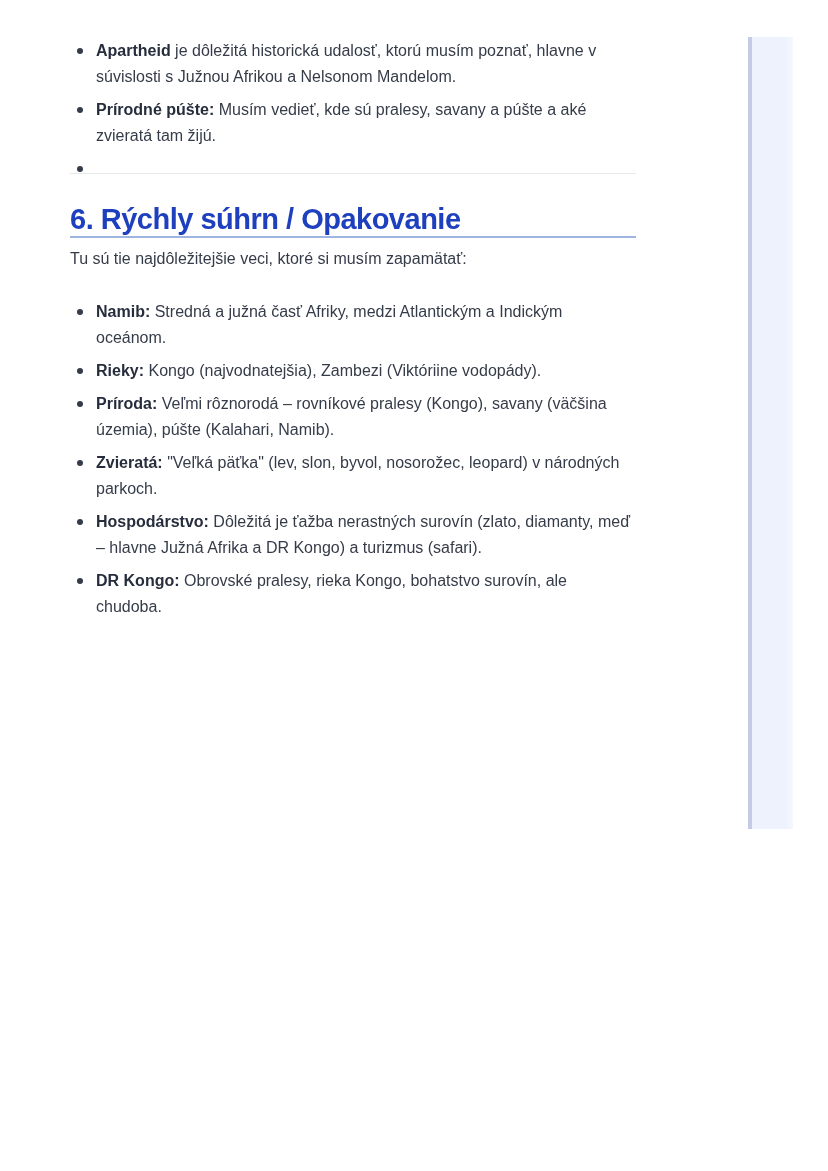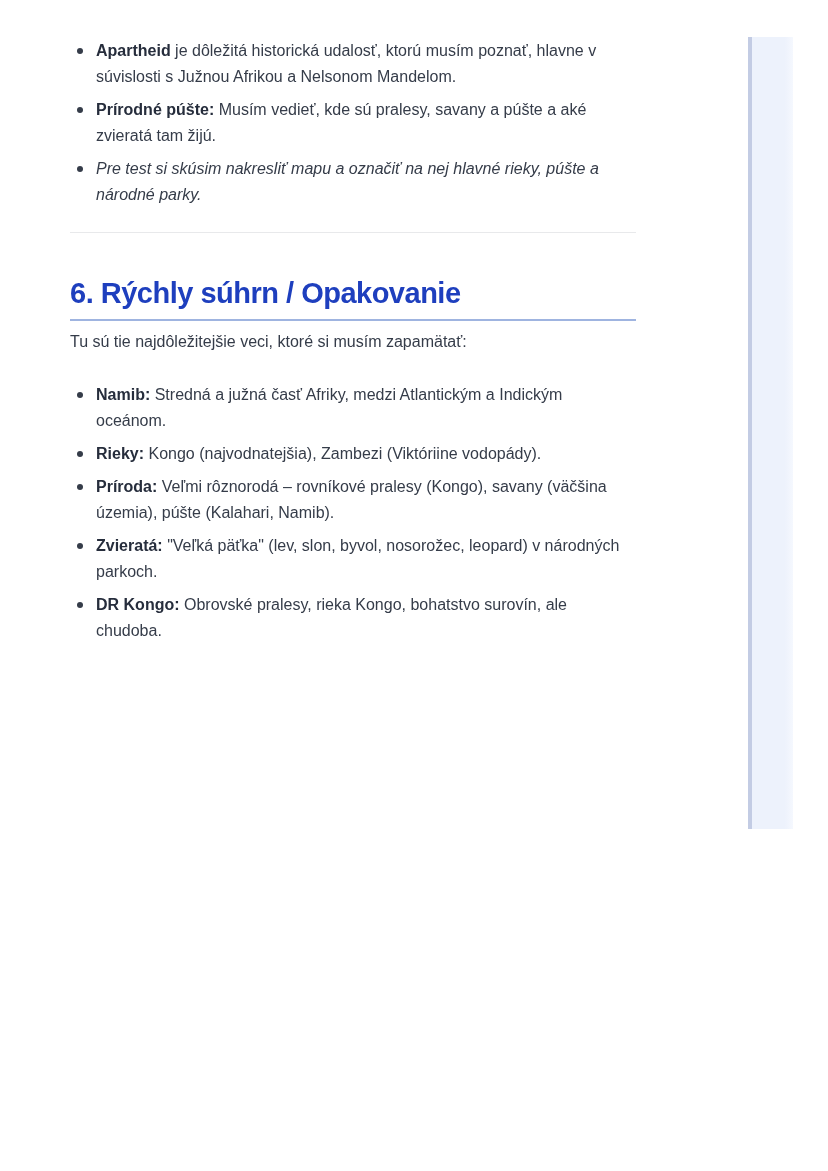--- a/index.html
+++ b/index.html
@@ -49,28 +49,28 @@
   }
   ul.bullets li.note {
     font-style: italic;
   }
   hr.divider {
     border: none;
     border-top: 1px solid #e8e9eb;
     margin: 24px 0 0 0;
   }
   h2.heading {
-    margin: 43px 0 0 0;
+    margin: 28px 0 0 0;
     font-size: 29px;
     line-height: 34px;
     font-weight: 700;
     letter-spacing: -0.5px;
     color: #1e3fbe;
     border-bottom: 2px solid #9fb4e0;
-    padding-bottom: 9px;
+    padding-bottom: 0;
   }
   p.section-intro {
     margin: 9px 0 28px 0;
     font-size: 16px;
     line-height: 24px;
     color: #353c49;
   }
   .edge-strip {
     position: absolute;
     left: 748px;
@@ -99,21 +99,20 @@
       <li>
         <span class="dot"></span>
         <span class="b">Apartheid</span><span> je dôležitá historická udalosť, ktorú musím poznať, hlavne v súvislosti s Južnou Afrikou a Nelsonom Mandelom.</span>
       </li>
       <li>
         <span class="dot"></span>
         <span class="b">Prírodné púšte:</span><span> Musím vedieť, kde sú pralesy, savany a púšte a aké zvieratá tam žijú.</span>
       </li>
       <li class="note">
         <span class="dot"></span>
-        <span>Pre test si skúsim nakresliť mapu a označiť na nej hlavné rieky, púšte a národné parky.</span>
       </li>
     </ul>
 
     <hr class="divider">
 
     <h2 class="heading">6. Rýchly súhrn / Opakovanie</h2>
 
     <p class="section-intro">Tu sú tie najdôležitejšie veci, ktoré si musím zapamätať:</p>
 
     <ul class="bullets">
@@ -128,20 +127,24 @@
       <li>
         <span class="dot"></span>
         <span class="b">Príroda:</span><span> Veľmi rôznorodá – rovníkové pralesy (Kongo), savany (väčšina územia), púšte (Kalahari, Namib).</span>
       </li>
       <li>
         <span class="dot"></span>
         <span class="b">Zvieratá:</span><span> "Veľká päťka" (lev, slon, byvol, nosorožec, leopard) v národných parkoch.</span>
       </li>
       <li>
         <span class="dot"></span>
+        <span class="b">Hospodárstvo:</span><span> Dôležitá je ťažba nerastných surovín (zlato, diamanty, meď – hlavne Južná Afrika a DR Kongo) a turizmus (safari).</span>
+      </li>
+      <li>
+        <span class="dot"></span>
         <span class="b">DR Kongo:</span><span> Obrovské pralesy, rieka Kongo, bohatstvo surovín, ale chudoba.</span>
       </li>
     </ul>
 
   </div>
 
   <div class="edge-strip"></div>
 
   <div class="footer">(c) Knowunity 2025</div>
 </div>

